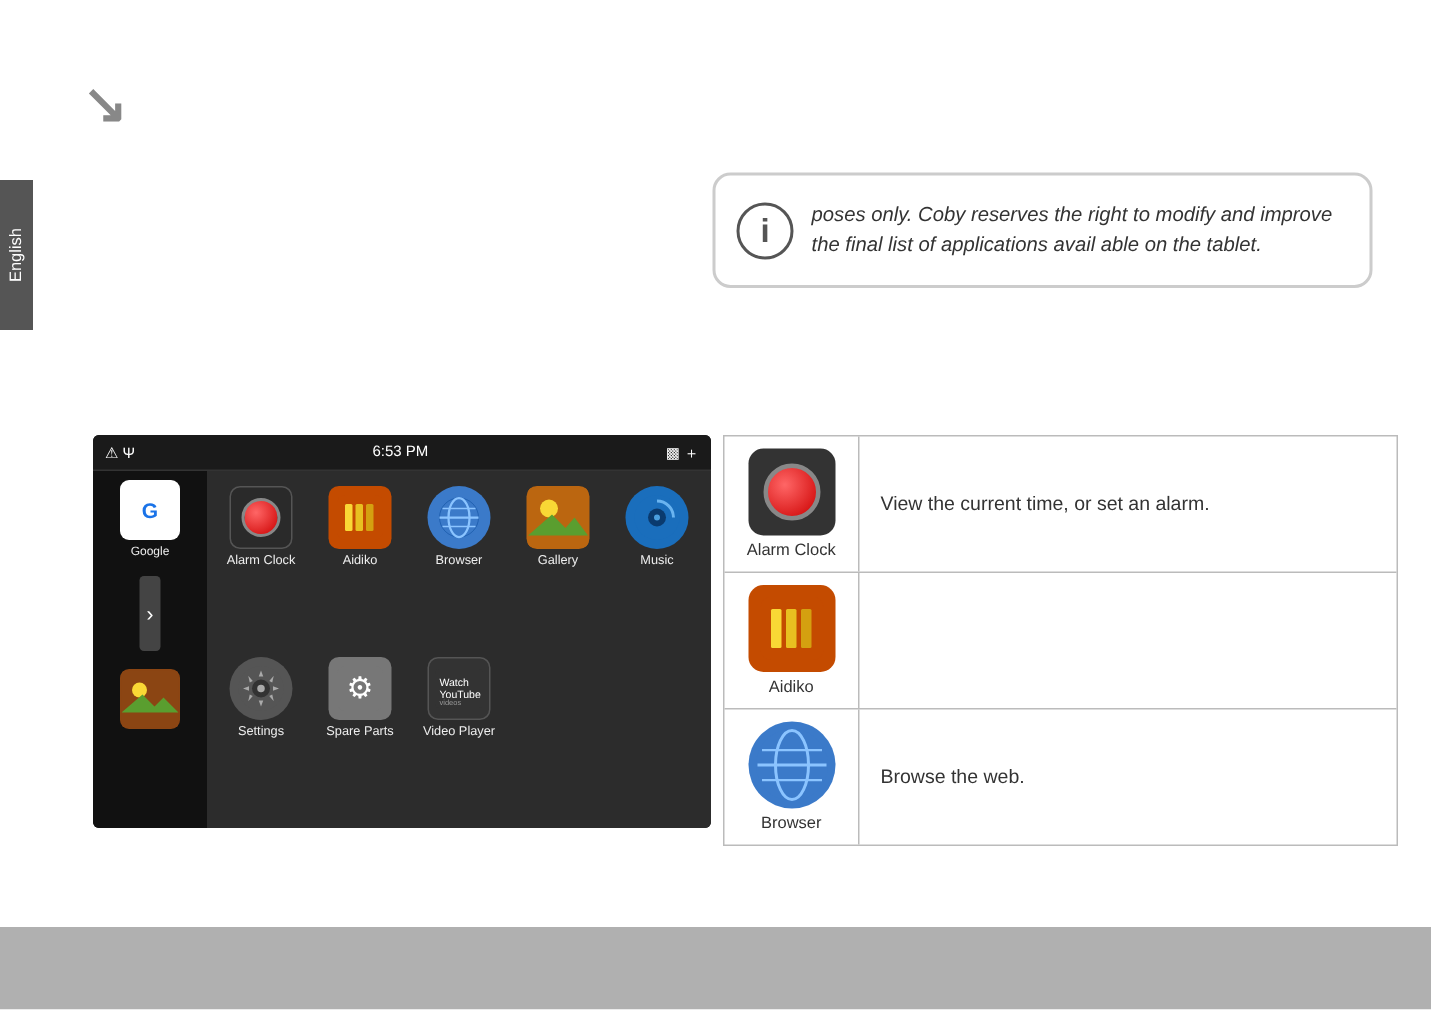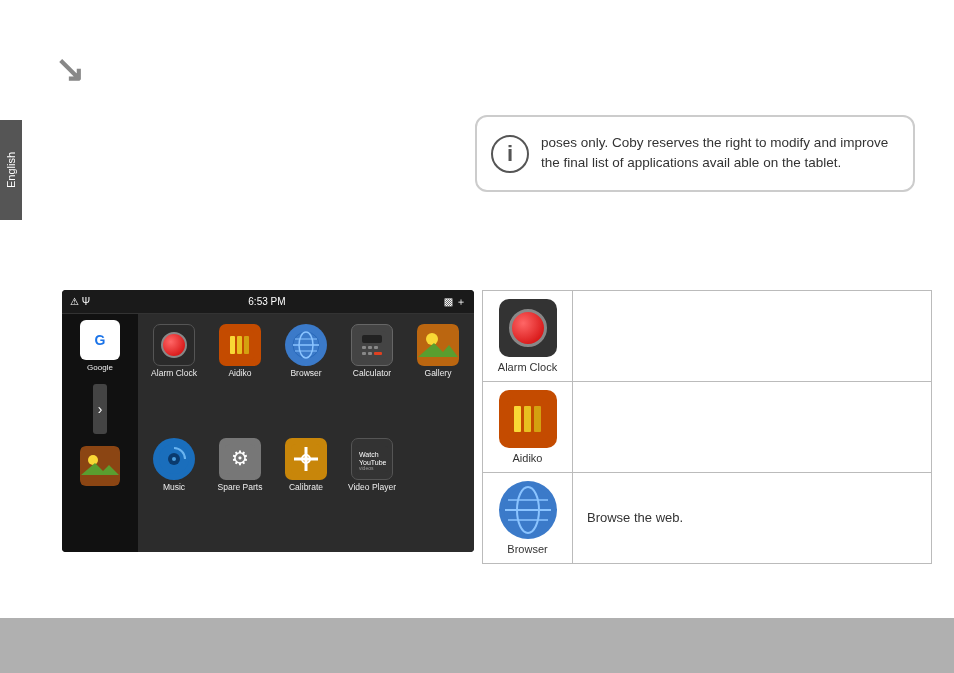--- a/index.html
+++ b/index.html
@@ -66,20 +66,21 @@
       font-size: 22px;
       font-weight: bold;
       color: #555;
       flex-shrink: 0;
       margin-top: 2px;
     }
     .info-text {
       font-size: 13.5px;
       color: #333;
       line-height: 1.5;
+      font-style: italic;
     }
 
     
     .app-table {
       position: absolute;
       top: 290px;
       left: 482px;
       width: 450px;
       border: 1.5px solid #bbb;
       border-collapse: collapse;
@@ -301,35 +302,20 @@
               <circle cx="15" cy="15" r="13" fill="#3b7ac9" stroke="#1a5aaa" stroke-width="0.5"></circle>
               <ellipse cx="15" cy="15" rx="7" ry="13" fill="none" stroke="#8bc4ff" stroke-width="1.5"></ellipse>
               <line x1="2" y1="15" x2="28" y2="15" stroke="#8bc4ff" stroke-width="1.5"></line>
               <line x1="4" y1="9" x2="26" y2="9" stroke="#8bc4ff" stroke-width="1"></line>
               <line x1="4" y1="21" x2="26" y2="21" stroke="#8bc4ff" stroke-width="1"></line>
             </svg>
         </div>
         <span class="da-label">Browser</span>
       </div>
 
-      <div class="dv-app">
-        <div class="da-icon" style="background:#444; border:1px solid #666;">
-          <svg width="28" height="28" viewBox="0 0 28 28">
-              <rect width="28" height="28" fill="#444" rx="4"></rect>
-              <rect x="4" y="4" width="20" height="8" fill="#222" rx="2"></rect>
-              <rect x="4" y="15" width="4" height="3" fill="#888" rx="1"></rect>
-              <rect x="10" y="15" width="4" height="3" fill="#888" rx="1"></rect>
-              <rect x="16" y="15" width="4" height="3" fill="#888" rx="1"></rect>
-              <rect x="4" y="21" width="4" height="3" fill="#888" rx="1"></rect>
-              <rect x="10" y="21" width="4" height="3" fill="#888" rx="1"></rect>
-              <rect x="16" y="21" width="8" height="3" fill="#e04020" rx="1"></rect>
-            </svg>
-        </div>
-        <span class="da-label">Calculator</span>
-      </div>
 
 
       <div class="dv-app">
         <div class="da-icon" style="background:#bb6610; overflow:hidden;">
           <svg width="40" height="40" viewBox="0 0 40 40">
               <rect width="40" height="40" fill="#bb6610"></rect>
               <circle cx="14" cy="14" r="6" fill="#f9d835"></circle>
               <polygon points="0,32 16,18 25,27 31,20 40,32" fill="#5a9e2f"></polygon>
             </svg>
         </div>
@@ -341,42 +327,49 @@
           <svg width="30" height="30" viewBox="0 0 30 30">
               <circle cx="15" cy="15" r="15" fill="#1a6ebc"></circle>
               <circle cx="15" cy="15" r="6" fill="#0a3a6e"></circle>
               <circle cx="15" cy="15" r="2" fill="#4a9ede"></circle>
               <path d="M15 4 A11 11 0 0 1 26 15" fill="none" stroke="#6ab4f0" stroke-width="2"></path>
             </svg>
         </div>
         <span class="da-label">Music</span>
       </div>
 
+      <div class="dv-app">
+        <div class="da-icon" style="background:#555; border-radius:50%;">
+          <svg width="30" height="30" viewBox="0 0 30 30">
+              <circle cx="15" cy="15" r="15" fill="#555"></circle>
+              <circle cx="15" cy="15" r="6" fill="#333"></circle>
+              <circle cx="15" cy="15" r="2.5" fill="#aaa"></circle>
+              <path d="M15 3 L16.5 7 L13.5 7 Z" fill="#aaa"></path>
+              <path d="M15 27 L16.5 23 L13.5 23 Z" fill="#aaa"></path>
+              <path d="M3 15 L7 16.5 L7 13.5 Z" fill="#aaa"></path>
+              <path d="M27 15 L23 16.5 L23 13.5 Z" fill="#aaa"></path>
+              <path d="M6.5 6.5 L9.5 10 L7.5 11 Z" fill="#aaa"></path>
+              <path d="M23.5 23.5 L20.5 20 L22.5 19 Z" fill="#aaa"></path>
+              <path d="M23.5 6.5 L20.5 10 L22.5 11 Z" fill="#aaa"></path>
+              <path d="M6.5 23.5 L9.5 20 L7.5 19 Z" fill="#aaa"></path>
+            </svg>
+        </div>
+        <span class="da-label">Settings</span>
+      </div>
 
       <div class="dv-app">
         <div class="da-icon" style="background:#777;">
           <svg width="30" height="30" viewBox="0 0 30 30">
               <rect width="30" height="30" fill="#777" rx="5"></rect>
               <text x="15" y="21" text-anchor="middle" font-size="20" fill="#fff">⚙</text>
             </svg>
         </div>
         <span class="da-label">Spare Parts</span>
       </div>
 
-      <div class="dv-app">
-        <div class="da-icon" style="background:#c8860a;">
-          <svg width="30" height="30" viewBox="0 0 30 30">
-              <rect width="30" height="30" fill="#c8860a" rx="5"></rect>
-              <line x1="15" y1="3" x2="15" y2="27" stroke="#fff" stroke-width="3"></line>
-              <line x1="3" y1="15" x2="27" y2="15" stroke="#fff" stroke-width="3"></line>
-              <circle cx="15" cy="15" r="4" fill="none" stroke="#fff" stroke-width="2"></circle>
-            </svg>
-        </div>
-        <span class="da-label">Calibrate</span>
-      </div>
 
       <div class="dv-app">
         <div class="da-icon" style="background:#333; border:1px solid #555;">
           <svg width="32" height="26" viewBox="0 0 32 26">
               <rect width="32" height="26" fill="#333" rx="3"></rect>
               <text x="3" y="11" font-size="7" fill="#fff">Watch</text>
               <text x="3" y="19" font-size="7" fill="#fff">YouTube</text>
               <text x="3" y="24" font-size="5" fill="#999">videos</text>
             </svg>
         </div>
@@ -389,20 +382,21 @@
 
 <div class="app-table">
 
   <div class="app-table-row">
     <div class="app-table-icon">
       <div class="tbl-icon tbl-alarm">
         <div style="width:38px;height:38px;background:radial-gradient(circle at 35% 35%,#ff6666,#cc0000);border-radius:50%;border:3px solid #888;"></div>
       </div>
       <span class="tbl-label">Alarm Clock</span>
     </div>
+    <div class="app-table-desc">View the current time, or set an alarm.</div>
   </div>
 
   <div class="app-table-row">
     <div class="app-table-icon">
       <div class="tbl-icon tbl-aidiko">
         <svg width="42" height="42" viewBox="0 0 42 42">
             <rect width="42" height="42" fill="#c44b00" rx="7"></rect>
             <rect x="7" y="8" width="7" height="26" fill="#f9d835" rx="1"></rect>
             <rect x="17" y="8" width="7" height="26" fill="#e8c020" rx="1"></rect>
             <rect x="27" y="8" width="7" height="26" fill="#d4a010" rx="1"></rect>

